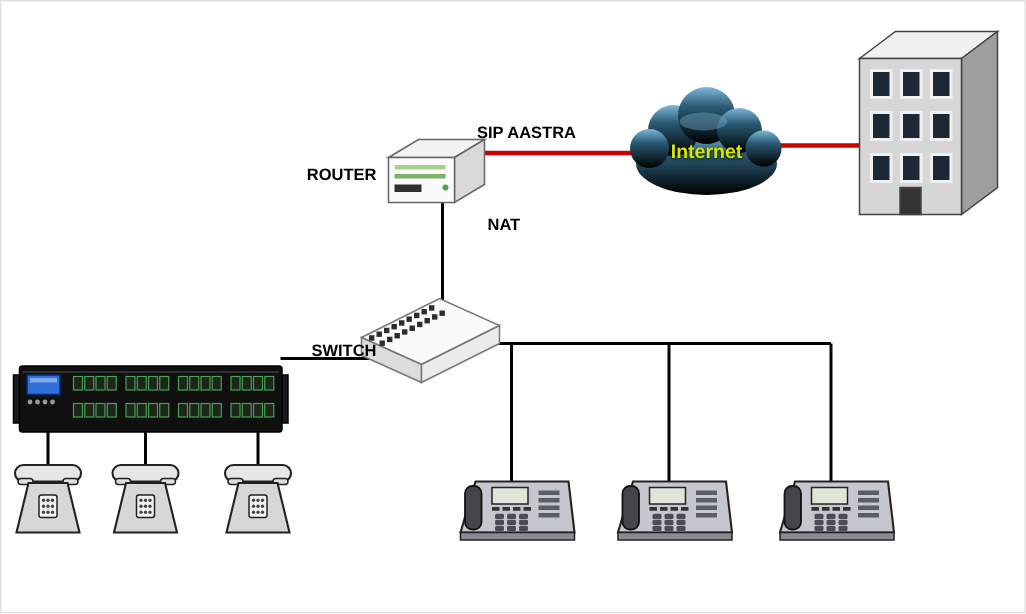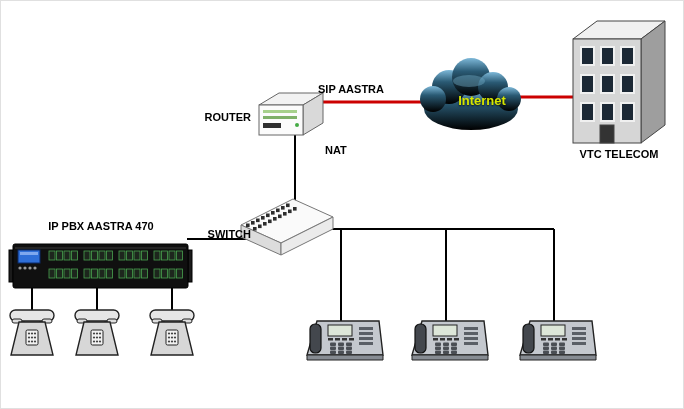--- a/index.html
+++ b/index.html
@@ -214,18 +214,16 @@
     <use href="#analogPhoneSym" x="148" y="306"></use>
 
     <use href="#ipPhoneSym" x="298" y="318"></use>
     <use href="#ipPhoneSym" x="403" y="318"></use>
     <use href="#ipPhoneSym" x="511" y="318"></use>
   </svg>
 
   <div class="lbl right" style="left:176px;top:110px;width:74px;">ROUTER</div>
   <div class="lbl" style="left:317px;top:82px;">SIP AASTRA</div>
   <div class="lbl" style="left:324px;top:143px;">NAT</div>
-  <div class="lbl center" id="internet-label" style="left:420px;top:92px;width:100px;padding-left:11px;">Internet</div>
-  <div class="lbl center" style="left:558px;top:147px;width:120px;">VTC TELECOM</div>
+  <div class="lbl center" id="internet-label" style="left:420px;top:92px;width:100px;">Internet</div>
   <div class="lbl right" style="left:176px;top:227px;width:74px;">SWITCH</div>
-  <div class="lbl center" style="left:15px;top:219px;width:170px;">IP PBX AASTRA 470</div>
 
 </div>
 
 </body></html>

